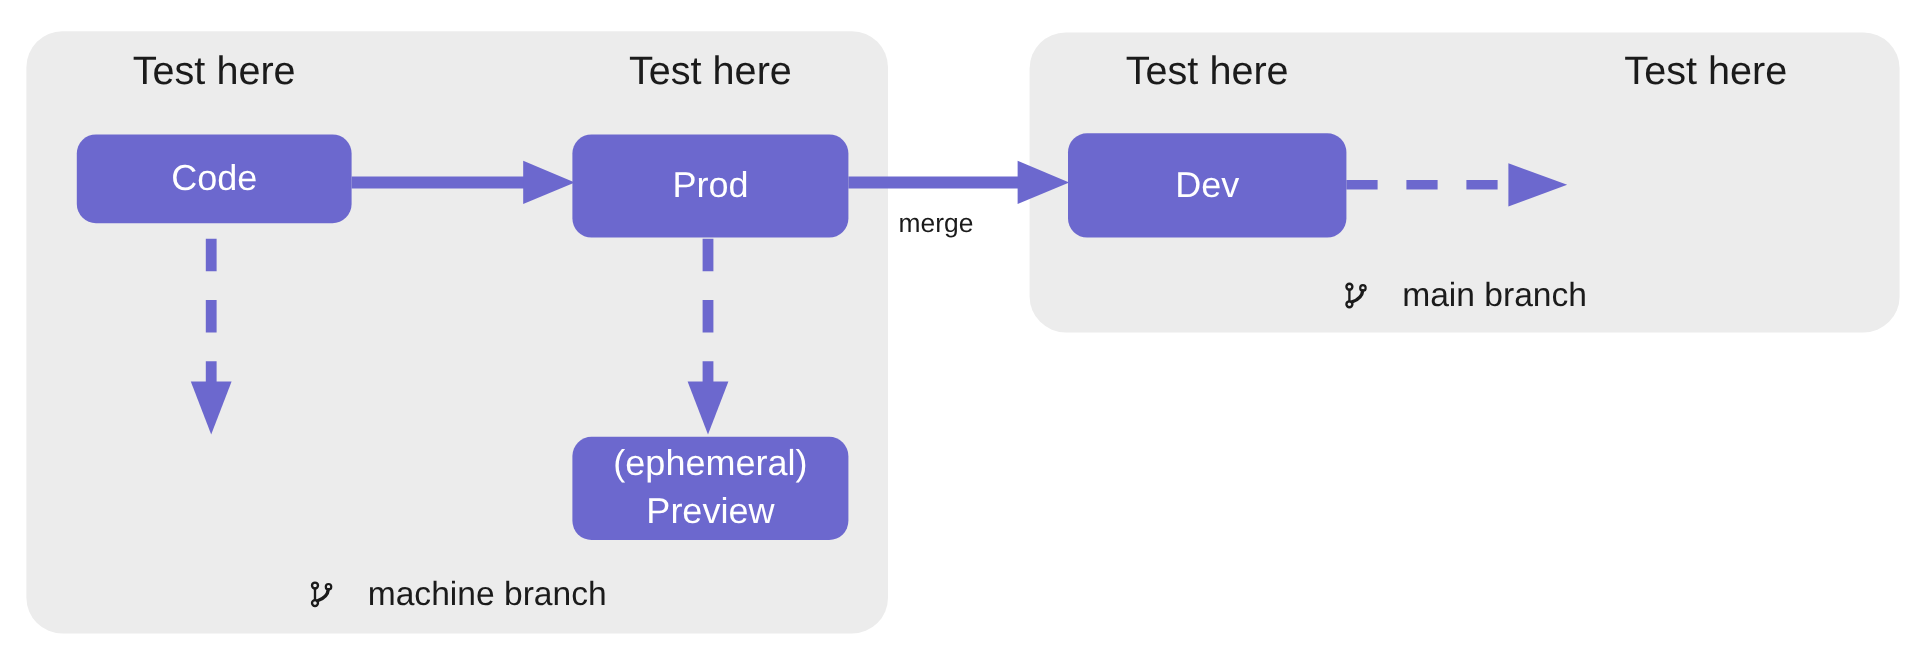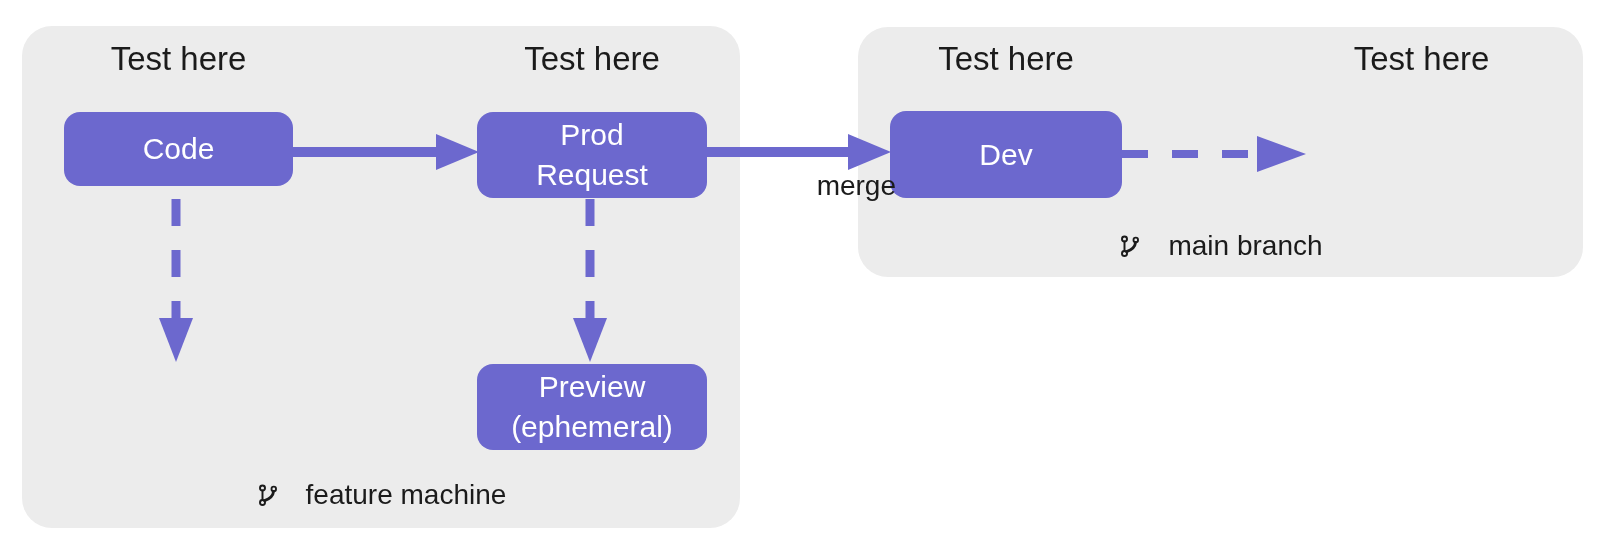--- a/index.html
+++ b/index.html
@@ -24,60 +24,59 @@
   }
   .node .nl{display:block;}
 
   .branch-label{
     position:absolute;left:0;right:0;display:flex;align-items:center;justify-content:center;
     gap:24px;font-size:28px;line-height:34px;color:var(--ink);
   }
   .branch-label svg{display:block;}
   .git-icon{stroke:var(--ink);}
 
-  .merge-label{position:absolute;left:776px;top:170px;width:120px;text-align:right;
-    font-size:28px;line-height:32px;color:var(--ink);}
+  .merge-label{position:absolute;left:720px;top:170px;width:120px;text-align:center;
+    font-size:22px;line-height:32px;color:var(--ink);}
 
   .edges{position:absolute;left:0;top:0;width:1600px;height:556px;pointer-events:none;}
   .edge-line{stroke:var(--accent);fill:none;}
   .edge-head{fill:var(--accent);stroke:none;}
 </style>
 </head>
 <body>
 
 <div class="canvas">
 
   <div class="group group-feature">
     <div class="test-label" style="left:2px;top:14px;width:309px;">Test here</div>
     <div class="test-label" style="left:415px;top:14px;width:310px;">Test here</div>
 
     <div class="node" style="left:42px;top:86px;width:229px;height:74px;">
       <span class="nl">Code</span>
     </div>
 
     <div class="node" style="left:455px;top:86px;width:230px;height:86px;">
       <span class="nl">Prod</span>
-      <span class="nl">Request</span>
     </div>
 
 
     <div class="node" style="left:455px;top:338px;width:230px;height:86px;">
+      <span class="nl">(ephemeral)</span>
       <span class="nl">Preview</span>
-      <span class="nl">(ephemeral)</span>
     </div>
 
     <div class="branch-label" style="top:452px;">
       <svg class="git-icon" width="26" height="26" viewBox="0 0 24 24" fill="none" stroke-linecap="round">
         <circle cx="6" cy="5.5" r="2.3" stroke-width="1.8"></circle>
         <circle cx="6" cy="19" r="2.3" stroke-width="1.8"></circle>
         <line x1="6" y1="7.9" x2="6" y2="16.6" stroke-width="1.8"></line>
         <path d="M8 17.2 C13 15.4 15.9 12 16.2 8.6" stroke-width="2.6"></path>
         <circle cx="16.4" cy="6.4" r="2.1" stroke-width="1.7"></circle>
       </svg>
-      <span>feature machine</span>
+      <span>machine branch</span>
     </div>
   </div>
 
   <div class="group group-main">
     <div class="test-label" style="left:-8px;top:13px;width:312px;">Test here</div>
     <div class="test-label" style="left:410px;top:13px;width:307px;">Test here</div>
 
     <div class="node" style="left:32px;top:84px;width:232px;height:87px;">
       <span class="nl">Dev</span>
       <span class="nl"></span>

